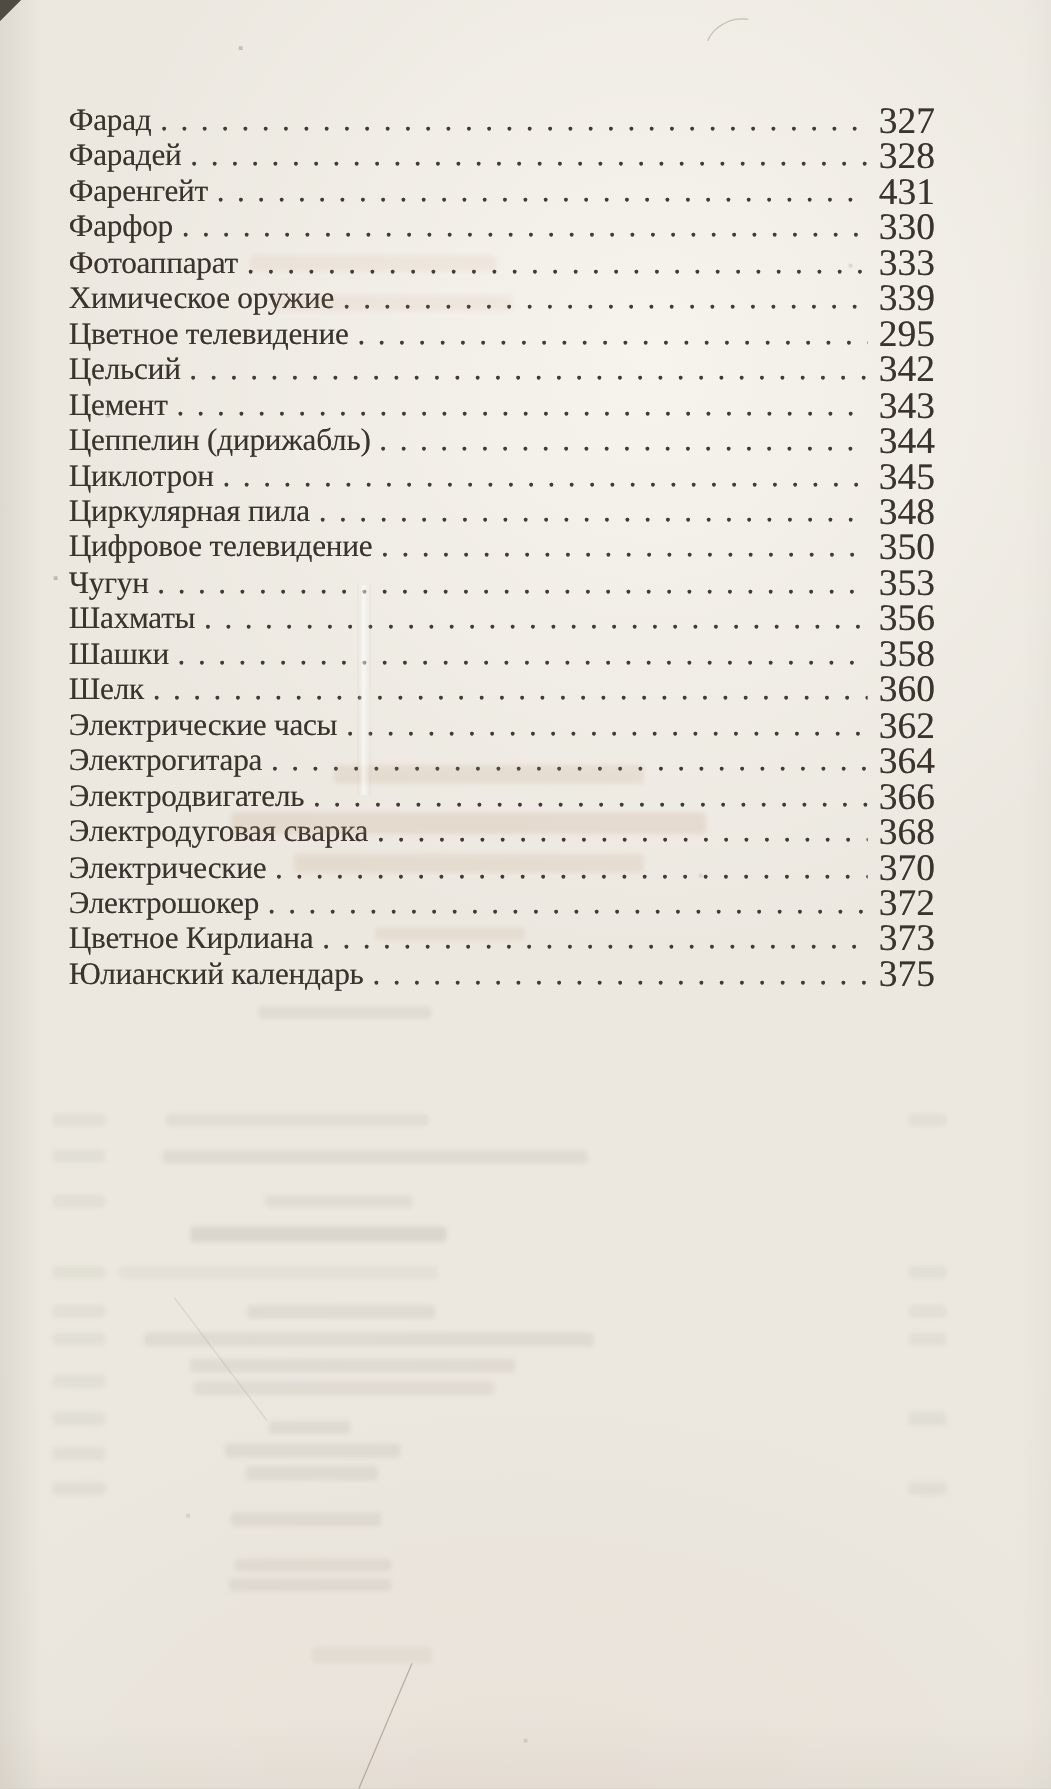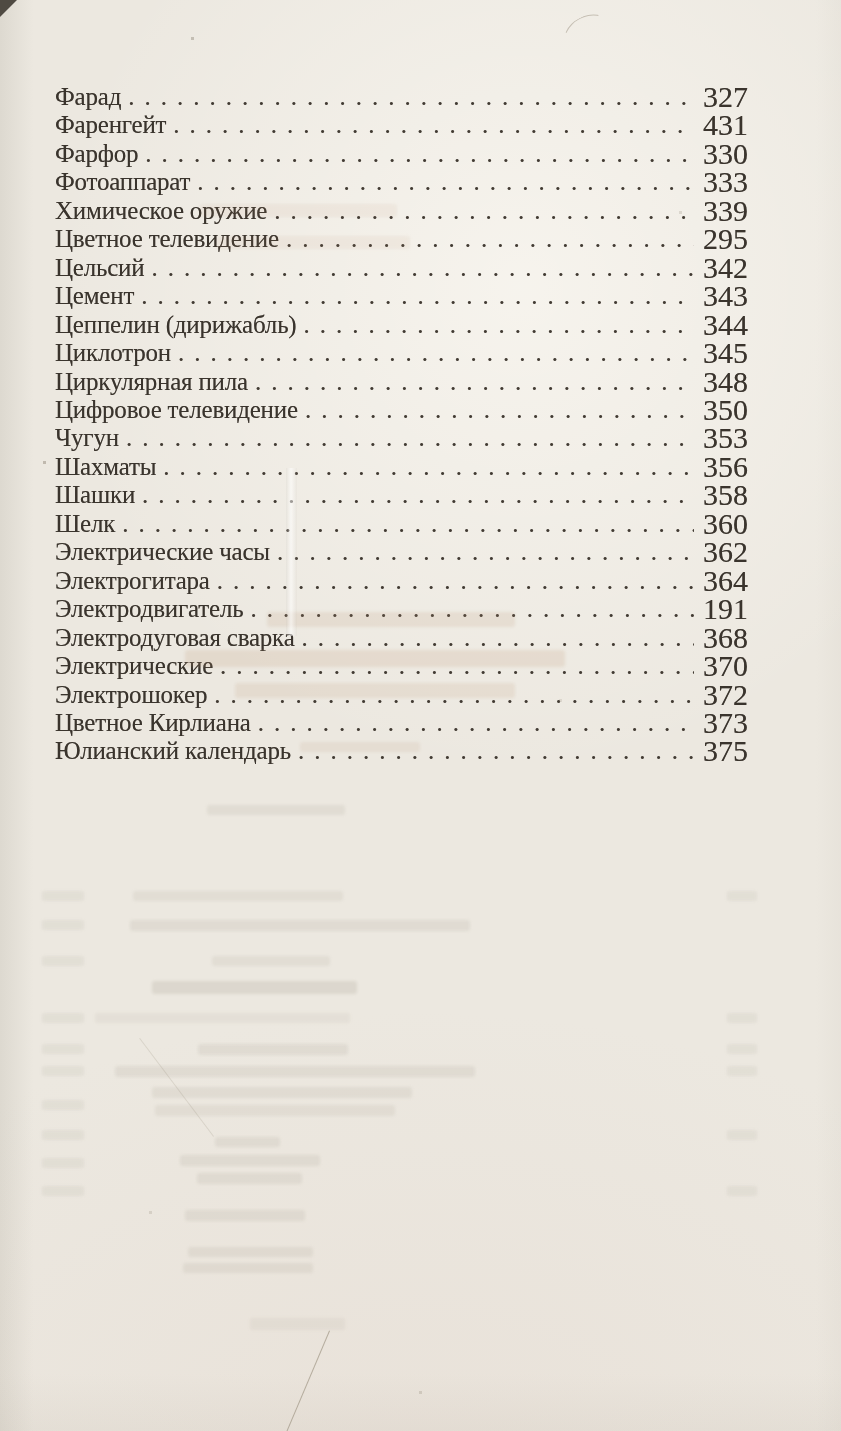--- a/index.html
+++ b/index.html
@@ -59,20 +59,25 @@
 <body>
 
 <div class="page">
   <ol class="toc" id="toc">
       <li class="toc-row">
         <span class="lab">Фарад</span>
         <span class="leader"></span>
         <span class="num">327</span>
       </li>
       <li class="toc-row">
+        <span class="lab">Фарадей</span>
+        <span class="leader"></span>
+        <span class="num">328</span>
+      </li>
+      <li class="toc-row">
         <span class="lab">Фаренгейт</span>
         <span class="leader"></span>
         <span class="num">431</span>
       </li>
       <li class="toc-row">
         <span class="lab">Фарфор</span>
         <span class="leader"></span>
         <span class="num">330</span>
       </li>
       <li class="toc-row">
@@ -146,21 +151,21 @@
         <span class="num">362</span>
       </li>
       <li class="toc-row">
         <span class="lab">Электрогитара</span>
         <span class="leader"></span>
         <span class="num">364</span>
       </li>
       <li class="toc-row">
         <span class="lab">Электродвигатель</span>
         <span class="leader"></span>
-        <span class="num">191</span>
+        <span class="num">366</span>
       </li>
       <li class="toc-row">
         <span class="lab">Электродуговая сварка</span>
         <span class="leader"></span>
         <span class="num">368</span>
       </li>
       <li class="toc-row">
         <span class="lab">Электрические</span>
         <span class="leader"></span>
         <span class="num">370</span>

